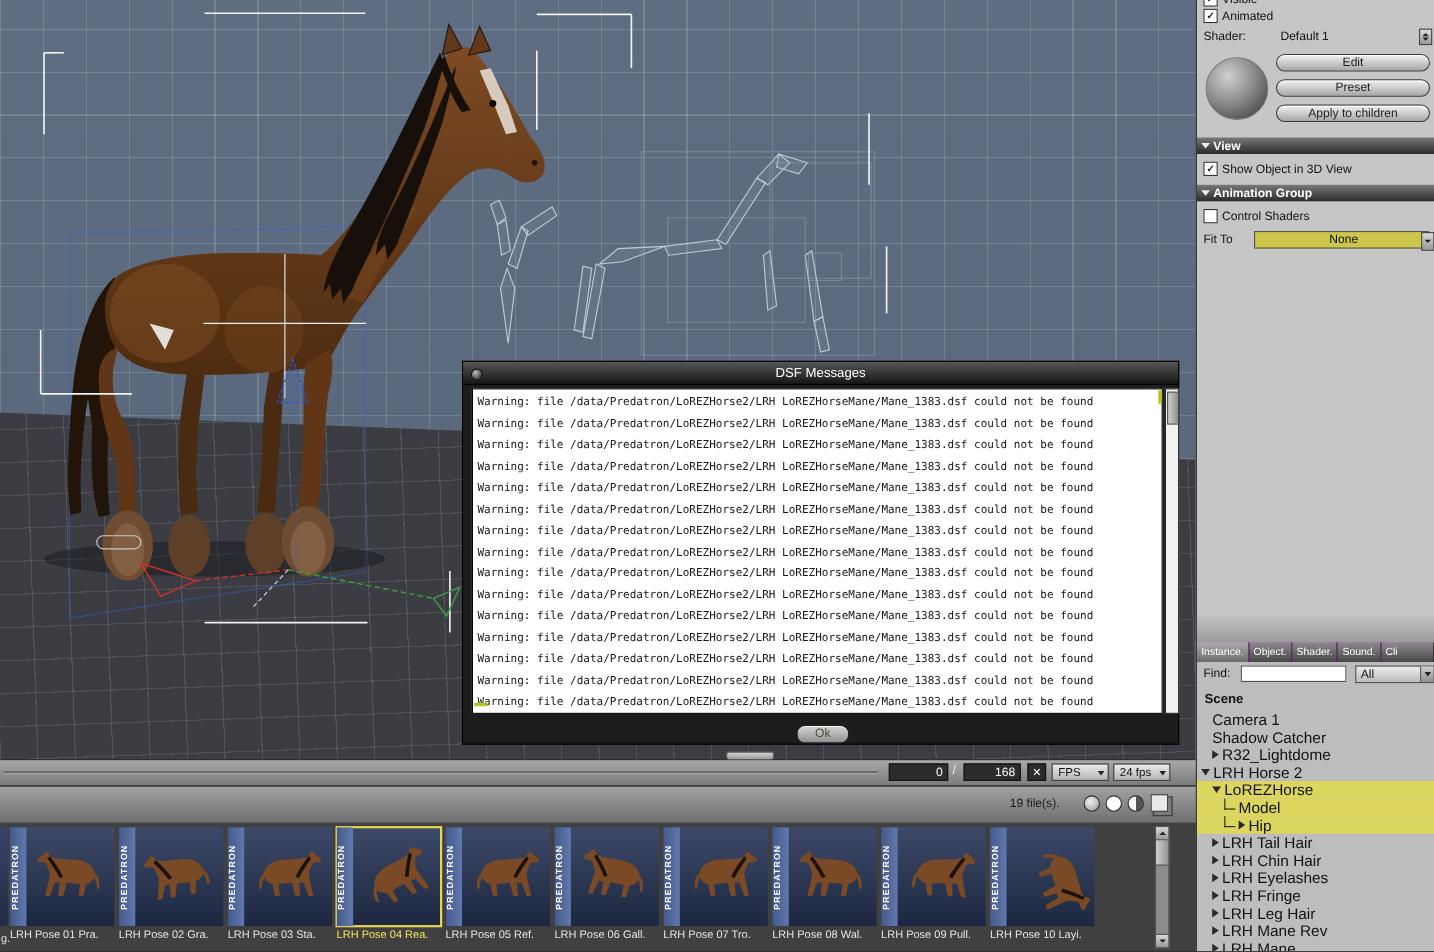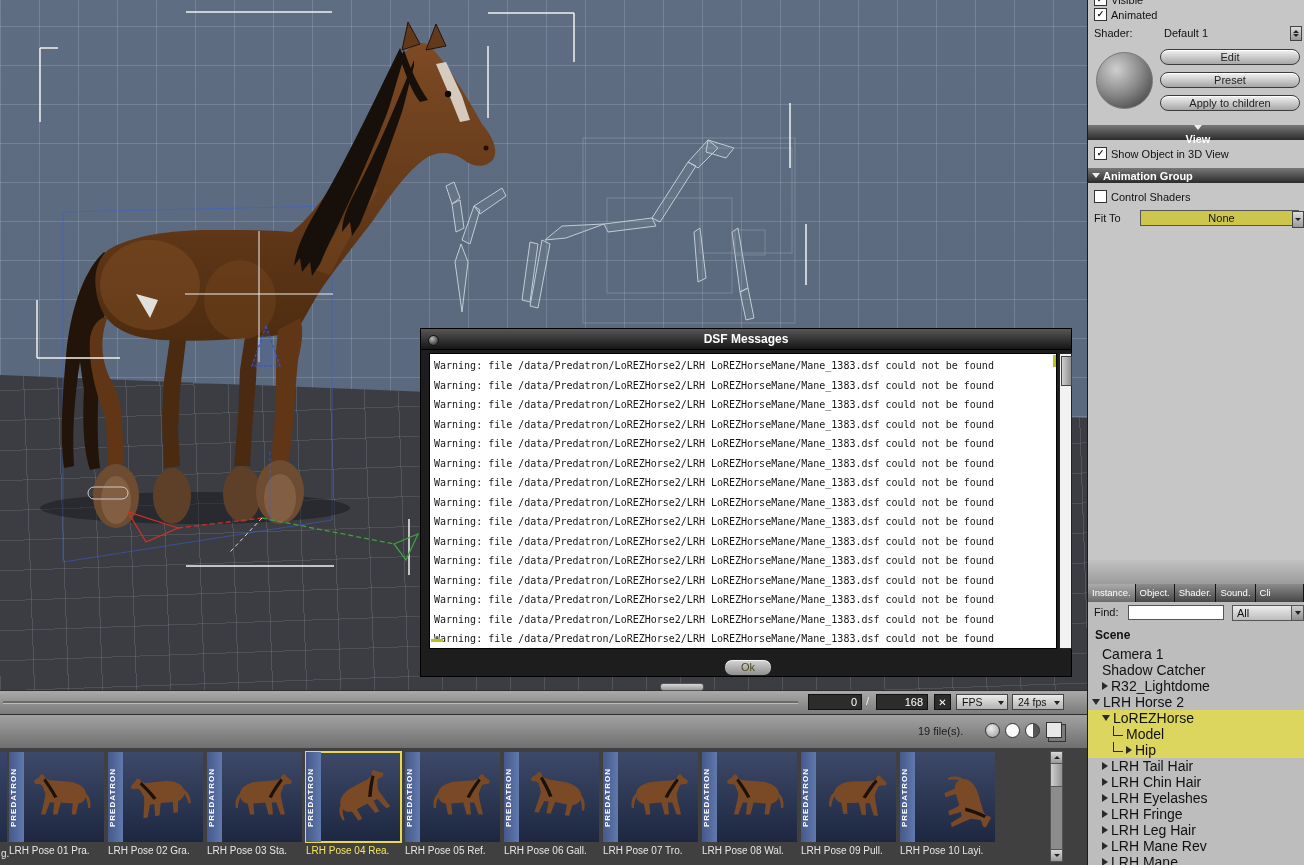--- a/index.html
+++ b/index.html
@@ -16,21 +16,21 @@
     clip-path:polygon(0 375px,100% 418px,100% 100%,0 100%);
     background:
       repeating-linear-gradient(88deg, rgba(195,200,210,.17) 0 1px, transparent 1px 34px),
       repeating-linear-gradient(178deg, rgba(195,200,210,.14) 0 1px, transparent 1px 30px),
       #3b3d42;}
   .vp-overlay{position:absolute;inset:0;}
   
   #dialog{position:absolute;left:420px;top:328px;width:652px;height:349px;background:#1d1d1d;
           border:1px solid #000;box-sizing:border-box;z-index:30;}
   .dlg-title{position:absolute;left:0;top:0;right:0;height:20px;
-     background:linear-gradient(#565656,#161616);color:#fff;font-size:12px;font-weight:bold;
+     background:linear-gradient(#565656,#161616);color:#fff;font-size:12px;font-weight:normal;
      line-height:20px;text-align:center;border-bottom:1px solid #000;}
   .dlg-close{position:absolute;left:7px;top:6px;width:9px;height:9px;border-radius:50%;
      background:radial-gradient(circle at 35% 30%,#bbb,#444 70%);border:1px solid #111;}
   .dlg-list{position:absolute;left:8px;top:24px;width:628px;height:296px;background:#fff;
      border:1px solid #000;box-sizing:border-box;overflow:hidden;padding:2px 4px;}
   .warn-line{font:10px/19.5px "DejaVu Sans Mono",monospace;color:#161616;white-space:nowrap;}
   .dlg-scroll{position:absolute;left:638px;top:24px;width:13px;height:296px;background:#f2f2f2;
      border:1px solid #222;box-sizing:border-box;}
   .dlg-thumb{position:absolute;left:1px;top:2px;width:9px;height:28px;background:linear-gradient(90deg,#cfcfcf,#8e8e8e);border:1px solid #444;}
   .tick-a{position:absolute;left:632px;top:26px;width:3px;height:12px;background:#b9c21a;}
@@ -298,21 +298,21 @@
       <span>Default 1</span>
     </div>
     <div class="spin" style="right:2px;top:26px;">
       <span class="tri-up"></span>
         <span class="tri-dn"></span>
     </div>
     <div class="sphere"></div>
     <div class="pbtn" style="top:49px;">Edit</div>
     <div class="pbtn" style="top:72px;">Preset</div>
     <div class="pbtn" style="top:95px;">Apply to children</div>
-    <div class="sec-header" style="top:125px;flex-direction:column;">
+    <div class="sec-header" style="top:125px;">
       <span class="tri-w"></span>
       <span>View</span>
     </div>
     <div class="row" style="left:6px;top:147px;">
       <span class="cb">✓</span>
       <span>Show Object in 3D View</span>
     </div>
     <div class="sec-header" style="top:168px;">
       <span class="tri-w"></span>
       <span>Animation Group</span>

